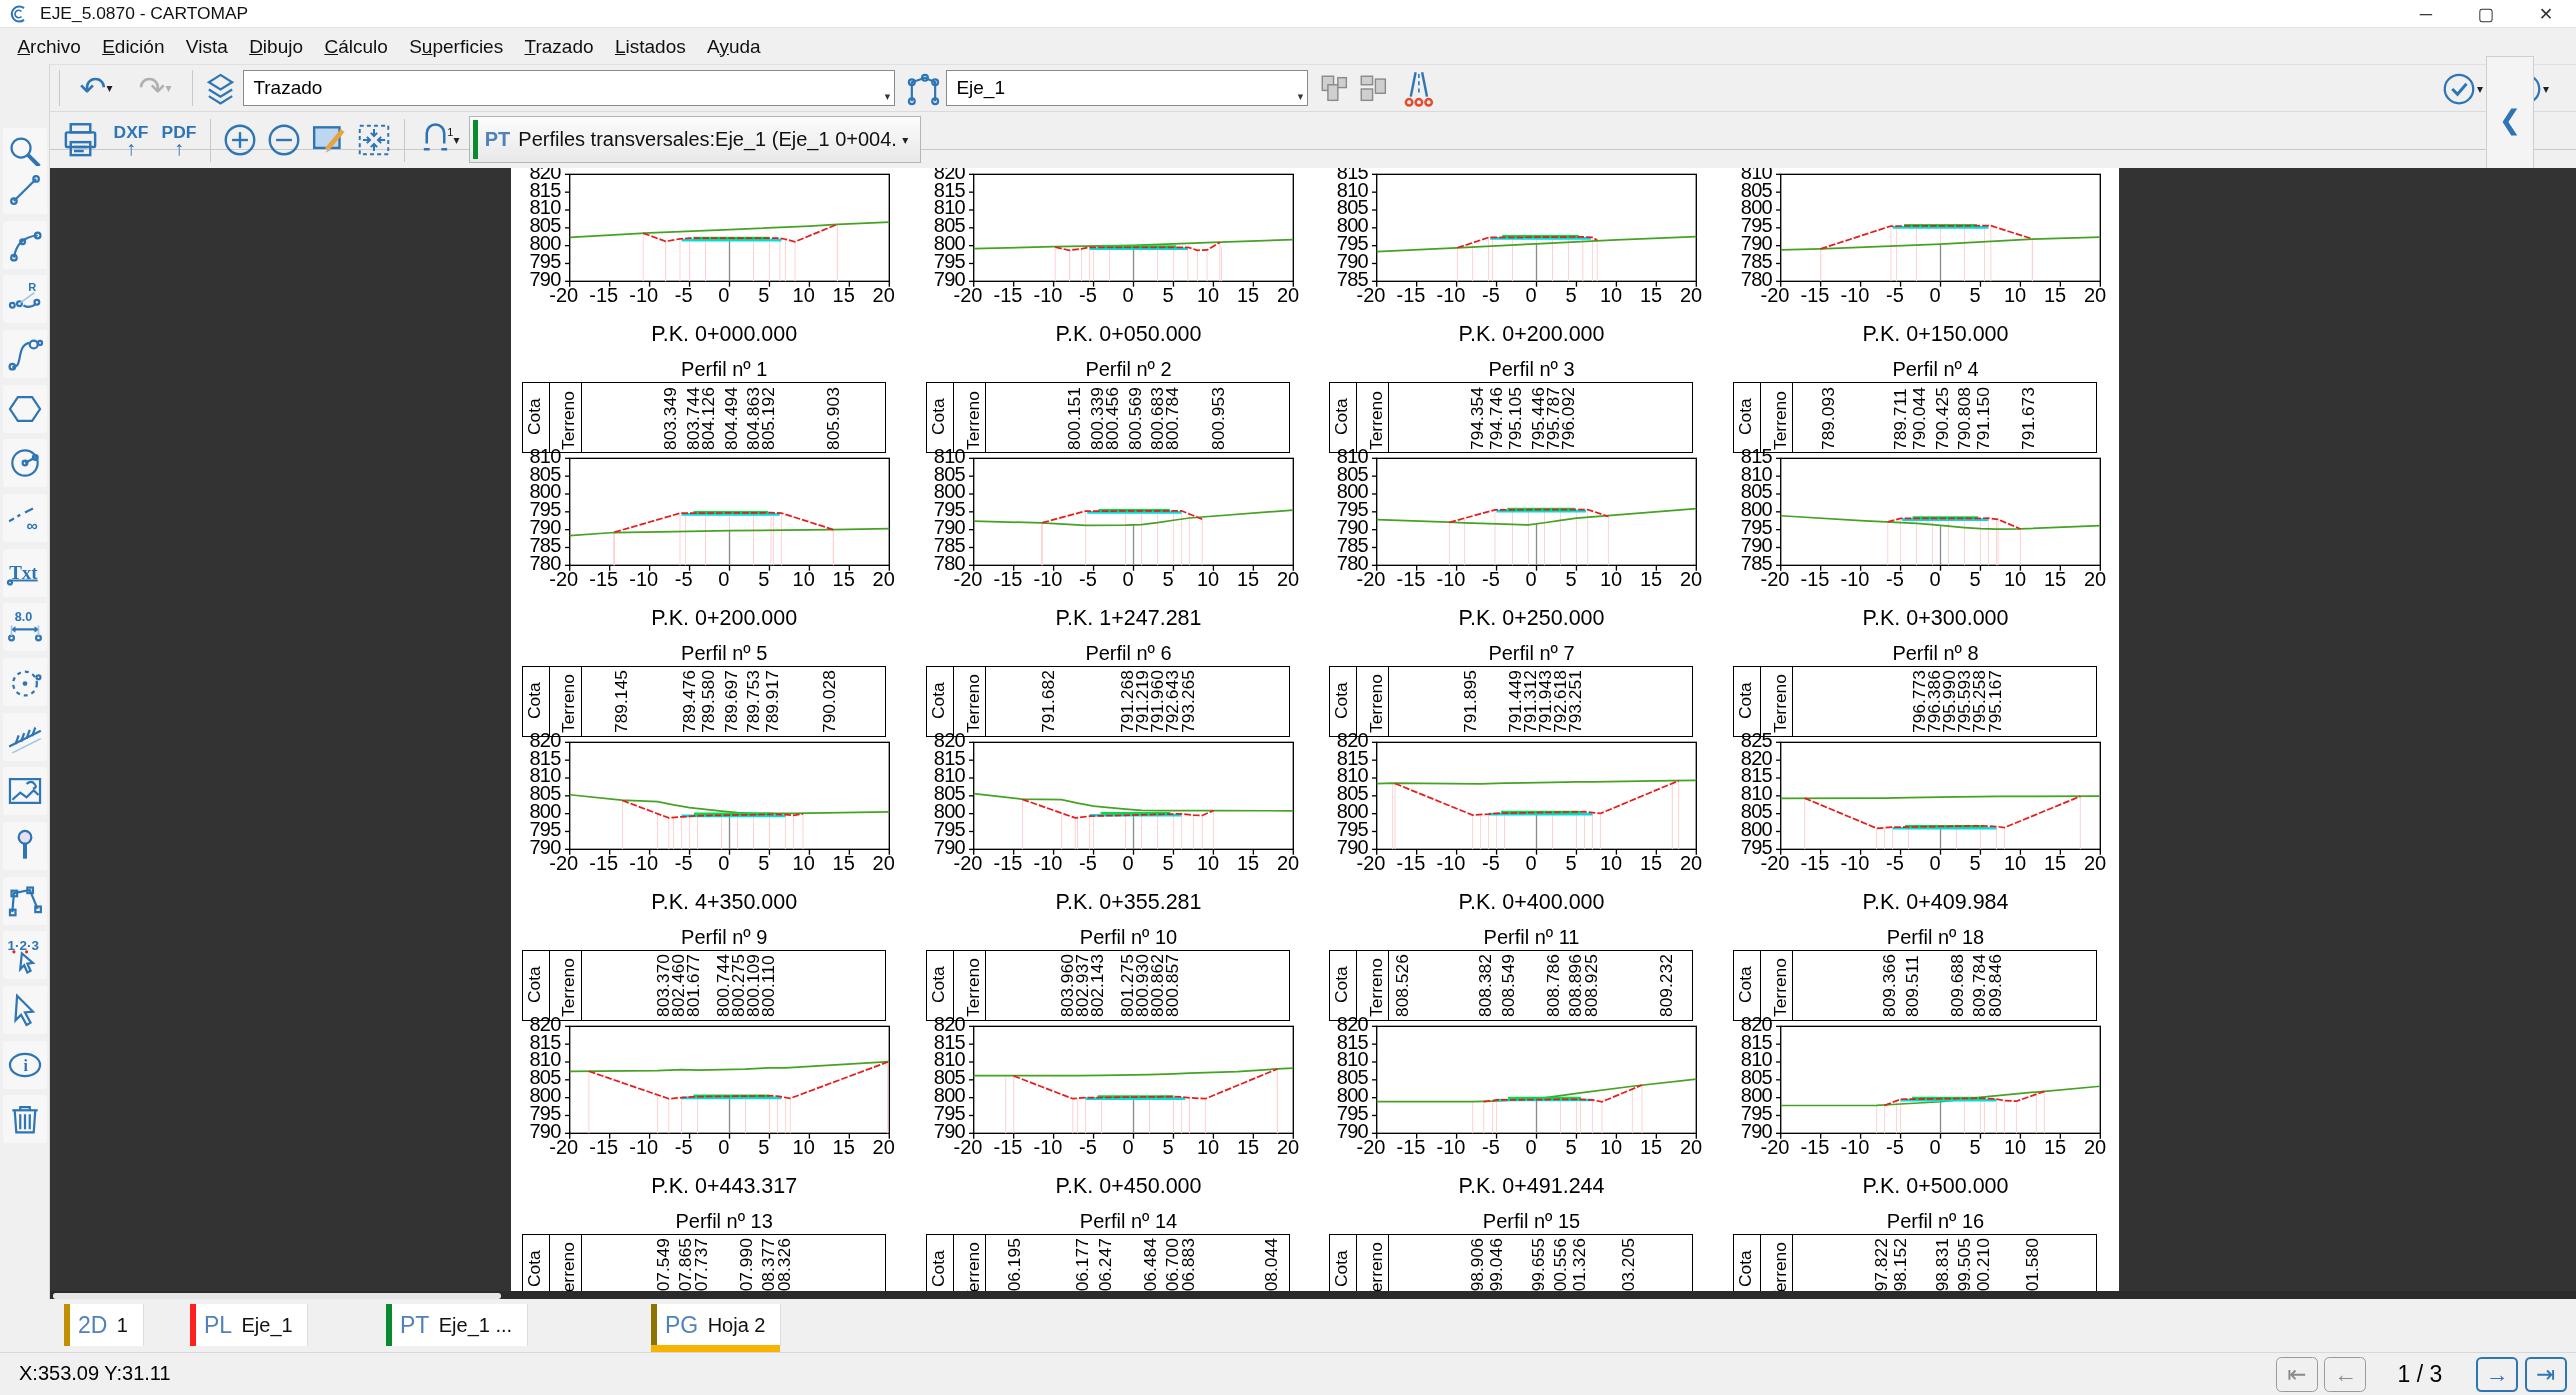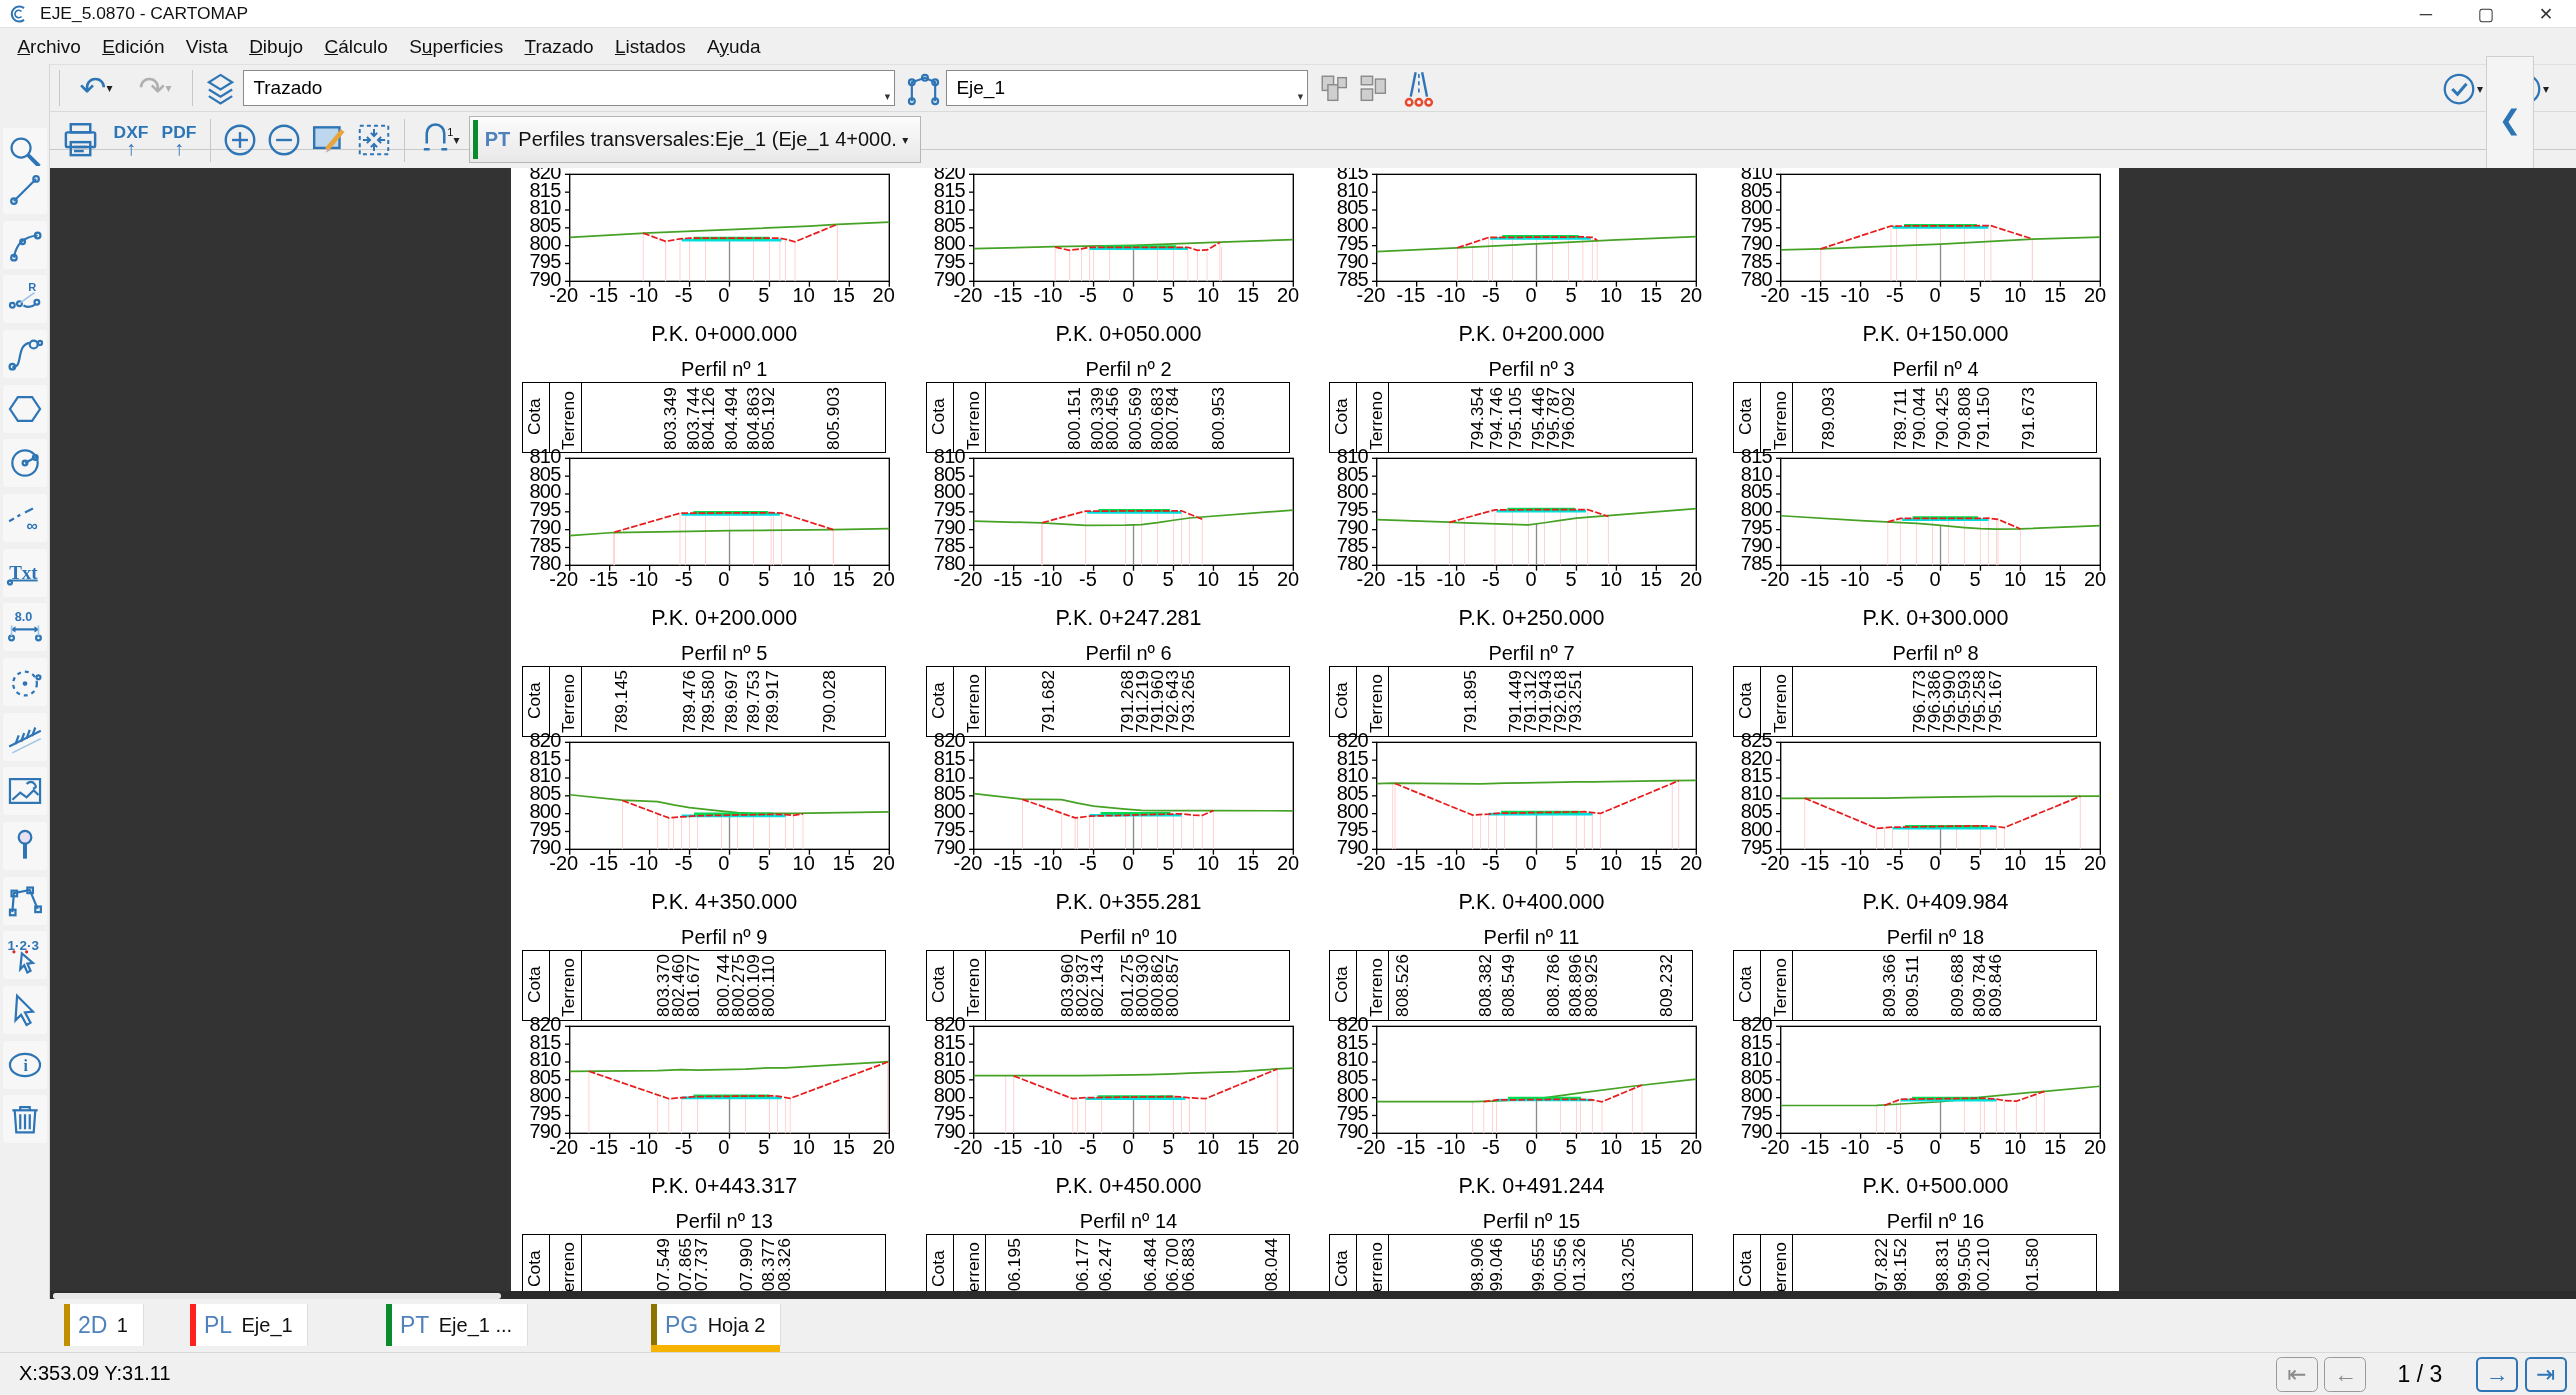--- a/index.html
+++ b/index.html
@@ -275,21 +275,21 @@
   </div>
   <div class="tsep2" style="left:423px"></div>
   <div class="icon-btn" style="left:431px;top:4px;width:47px;height:48px;flex-direction:column">
     <span style="font-size:14.8px;color:#111;font-weight:bold">ABC</span>
     <span style="font-size:13.4px;color:#d22;line-height:8px">⌄</span>
     <span style="font-size:14.8px;color:#111;font-weight:bold">TXT</span>
   </div>
   <div id="pt-tab">
     <div id="pt-bar"></div>
     <span id="pt-code">PT</span>
-    <span id="pt-label">Perfiles transversales:Eje_1 (Eje_1 4+000.</span>
+    <span id="pt-label">Perfiles transversales:Eje_1 (Eje_1 0+004.</span>
     <span class="dd-caret" style="margin-left:5.4px">▾</span>
   </div>
   <div id="sheet-icon-btn" class="icon-btn" style="width:40px;height:43px">
     <svg viewBox="0 0 48 48" width="36" height="36">
         <g fill="none" stroke="#2e75b6" stroke-width="3">
       <rect x="10" y="4" width="28" height="40" rx="3"></rect>
           <line x1="10" y1="12" x2="38" y2="12"></line>
       <rect x="15" y="32" width="8" height="7" fill="#2e75b6"></rect>
           <rect x="26" y="32" width="8" height="7" fill="#2e75b6"></rect>
         </g>
@@ -863,21 +863,21 @@
   </svg>
         <div class="xlab" style="left:42px">-20</div>
         <div class="xlab" style="left:82px">-15</div>
         <div class="xlab" style="left:122px">-10</div>
         <div class="xlab" style="left:162px">-5</div>
         <div class="xlab" style="left:202px">0</div>
         <div class="xlab" style="left:242px">5</div>
         <div class="xlab" style="left:282px">10</div>
         <div class="xlab" style="left:322px">15</div>
         <div class="xlab" style="left:362px">20</div>
-    <div class="pklab">P.K. 0+247.281</div>
+    <div class="pklab">P.K. 1+247.281</div>
     <div class="perflab">Perfil nº 6</div>
     <div class="ptable">
       <div class="tcol" style="left:0;width:27px">
         <span class="rot" style="left:22px;bottom:17.4px">Cota</span>
           </div>
       <div class="tcol" style="left:27px;width:32px">
         <span class="rot" style="left:29.5px;bottom:2.7px">Terreno</span>
           </div>
       <span class="rot" style="left:132px">791.682</span>
           <span class="rot" style="left:211px">791.268</span>

